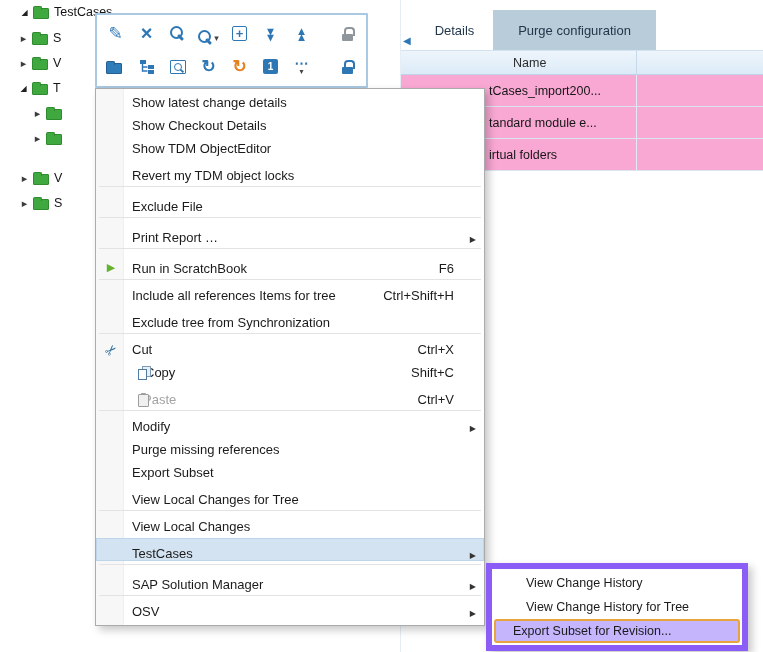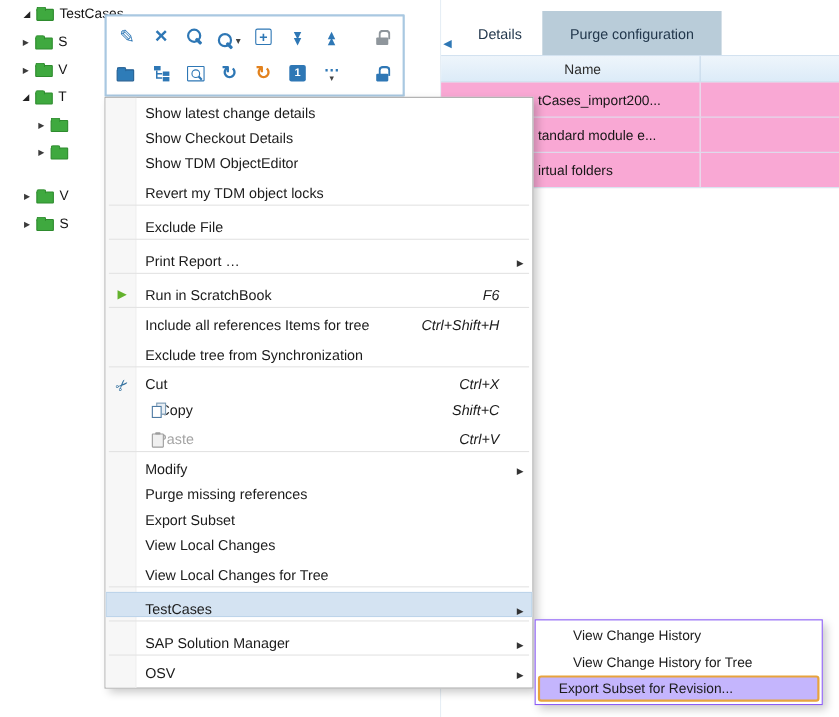--- a/index.html
+++ b/index.html
@@ -82,38 +82,38 @@
 
   
   #context-menu { position:absolute; left:95px; top:88px; width:390px; background:#fff; border:1px solid #ababab;
                   box-shadow:4px 4px 8px rgba(0,0,0,.22); padding:2px 0; z-index:10; }
   .menu-gutter { position:absolute; left:0; top:0; bottom:0; width:28px; background:#f7f7f7; border-right:1px solid #efefef; }
   .menu-items { position:relative; }
   .mi { position:relative; height:23px; display:flex; align-items:center; padding:0 8px 0 36px;
         font-size:13px; color:#1b1b1b; cursor:pointer; }
   .mi-icon { position:absolute; left:6px; width:18px; height:18px; display:flex; align-items:center; justify-content:center; }
   .mi-label { flex:1; white-space:nowrap; }
-  .mi-shortcut { margin-right:10px; color:#1b1b1b; white-space:nowrap;font-style:italic; }
+  .mi-shortcut { margin-right:10px; color:#1b1b1b; white-space:nowrap; }
   .mi-arrow { width:12px; text-align:right; }
   .mi.submenu .mi-arrow::before { content:"▶"; font-size:8px; color:#333; }
   .mi.separator-after { margin-bottom:8px;align-items:flex-end; }
   .mi.separator-after::after { content:""; position:absolute; left:3px; right:3px; bottom:-4px; border-top:1px solid #e3e3e3; }
   .mi.highlighted { background:#d4e3f2; box-shadow:inset 0 0 0 1px #bdd4ea; }
   .mi.disabled { cursor:default; }
   .mi.disabled .mi-label { color:#a3a3a3; }
   .ic-play::before { content:"▶"; color:#63b22d; font-size:11px; }
   .ic-scissors::before { content:"✂"; color:#33719f; font-size:14px; display:block; transform:rotate(-45deg); }
   .ic-copy { position:relative; width:13px; height:14px; }
   .ic-copy::before { content:""; position:absolute; top:0; right:0; width:7px; height:9px; border:1px solid #7d9cb5; background:#e8eef4; }
   .ic-copy::after { content:""; position:absolute; bottom:0; left:0; width:7px; height:9px; border:1px solid #4f7ba3; background:#fff; }
   .ic-paste { position:relative; width:11px; height:13px; border:1px solid #9d9d9d; background:#f0f0f0; border-radius:1px; }
   .ic-paste::before { content:""; position:absolute; top:-2px; left:2px; width:5px; height:2px; background:#9d9d9d; border-radius:1px; }
 
   
-  #submenu { position:absolute; left:486px; top:563px; width:262px; background:#fff; border:1px solid #8b5cf6;
+  #submenu { position:absolute; left:486px; top:563px; width:262px; background:#fff; border:6px solid #8b5cf6;
              box-shadow:4px 4px 8px rgba(0,0,0,.22); padding:2px; z-index:11; }
   .smi { position:relative; height:24px; display:flex; align-items:center; padding:0 8px 0 32px;
          font-size:12.5px; color:#1b1b1b; cursor:pointer; }
   .smi.highlighted { border:2px solid #e8a33d; border-radius:3px; background:#c4b5fd; padding-left:17px; }
 </style>
 </head>
 <body>
 
 <div id="screen">
 
@@ -321,29 +321,29 @@
           <span class="mi-label">Purge missing references</span>
           <span class="mi-shortcut"></span>
           <span class="mi-arrow"></span>
         </div>
         <div class="mi idx-15">
           <span class="mi-icon"></span>
           <span class="mi-label">Export Subset</span>
           <span class="mi-shortcut"></span>
           <span class="mi-arrow"></span>
         </div>
+        <div class="mi idx-17 separator-after">
+          <span class="mi-icon"></span>
+          <span class="mi-label">View Local Changes for Tree</span>
+          <span class="mi-shortcut"></span>
+          <span class="mi-arrow"></span>
+        </div>
         <div class="mi idx-16">
           <span class="mi-icon"></span>
           <span class="mi-label">View Local Changes</span>
-          <span class="mi-shortcut"></span>
-          <span class="mi-arrow"></span>
-        </div>
-        <div class="mi idx-17 separator-after">
-          <span class="mi-icon"></span>
-          <span class="mi-label">View Local Changes for Tree</span>
           <span class="mi-shortcut"></span>
           <span class="mi-arrow"></span>
         </div>
         <div class="mi idx-18 submenu highlighted separator-after">
           <span class="mi-icon"></span>
           <span class="mi-label">TestCases</span>
           <span class="mi-shortcut"></span>
           <span class="mi-arrow"></span>
         </div>
         <div class="mi idx-19 submenu separator-after">

